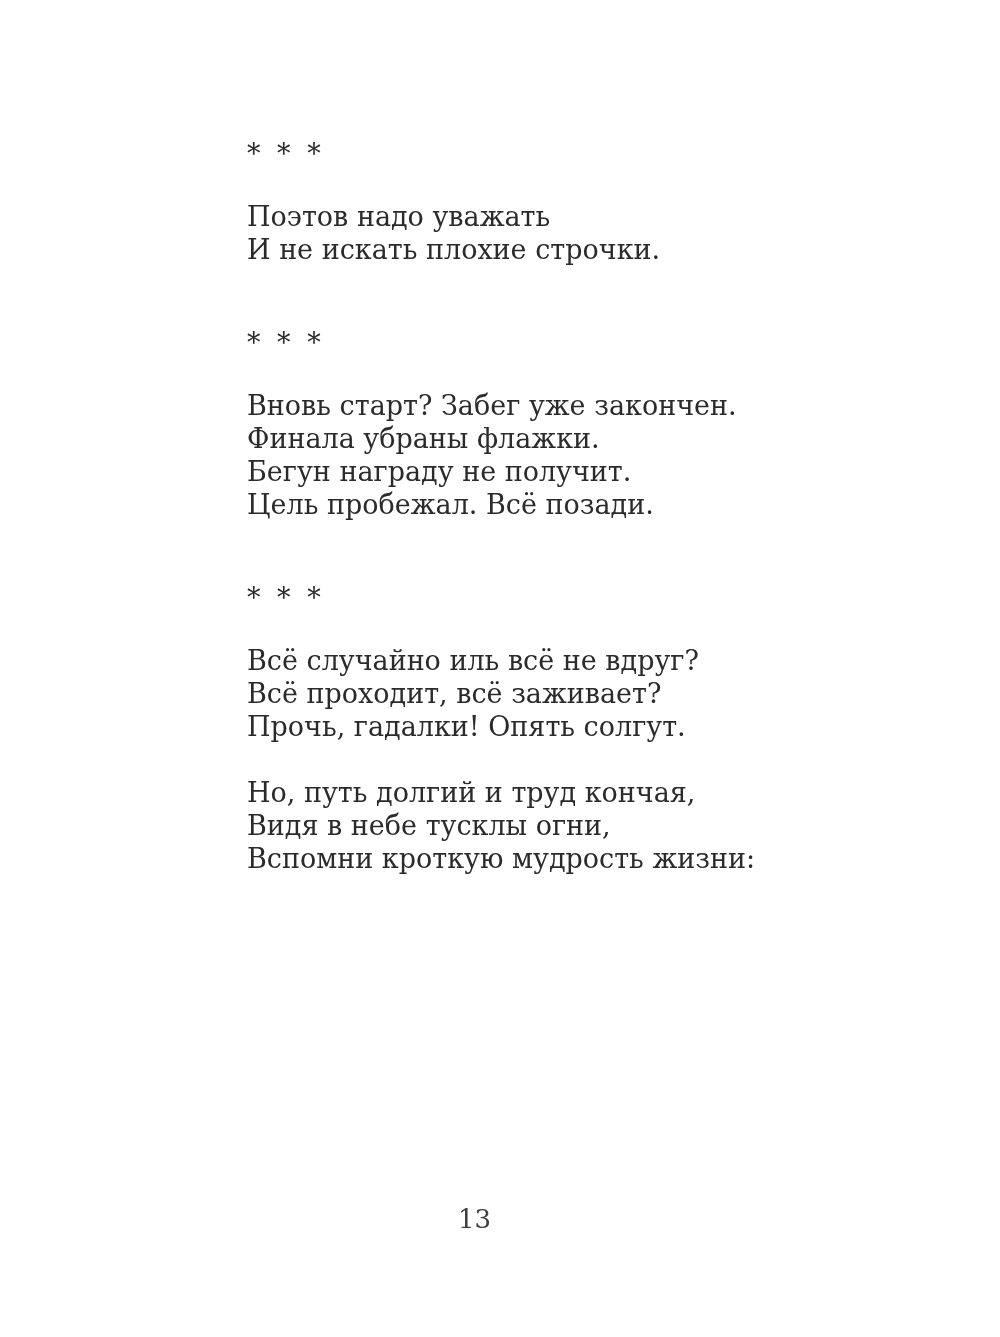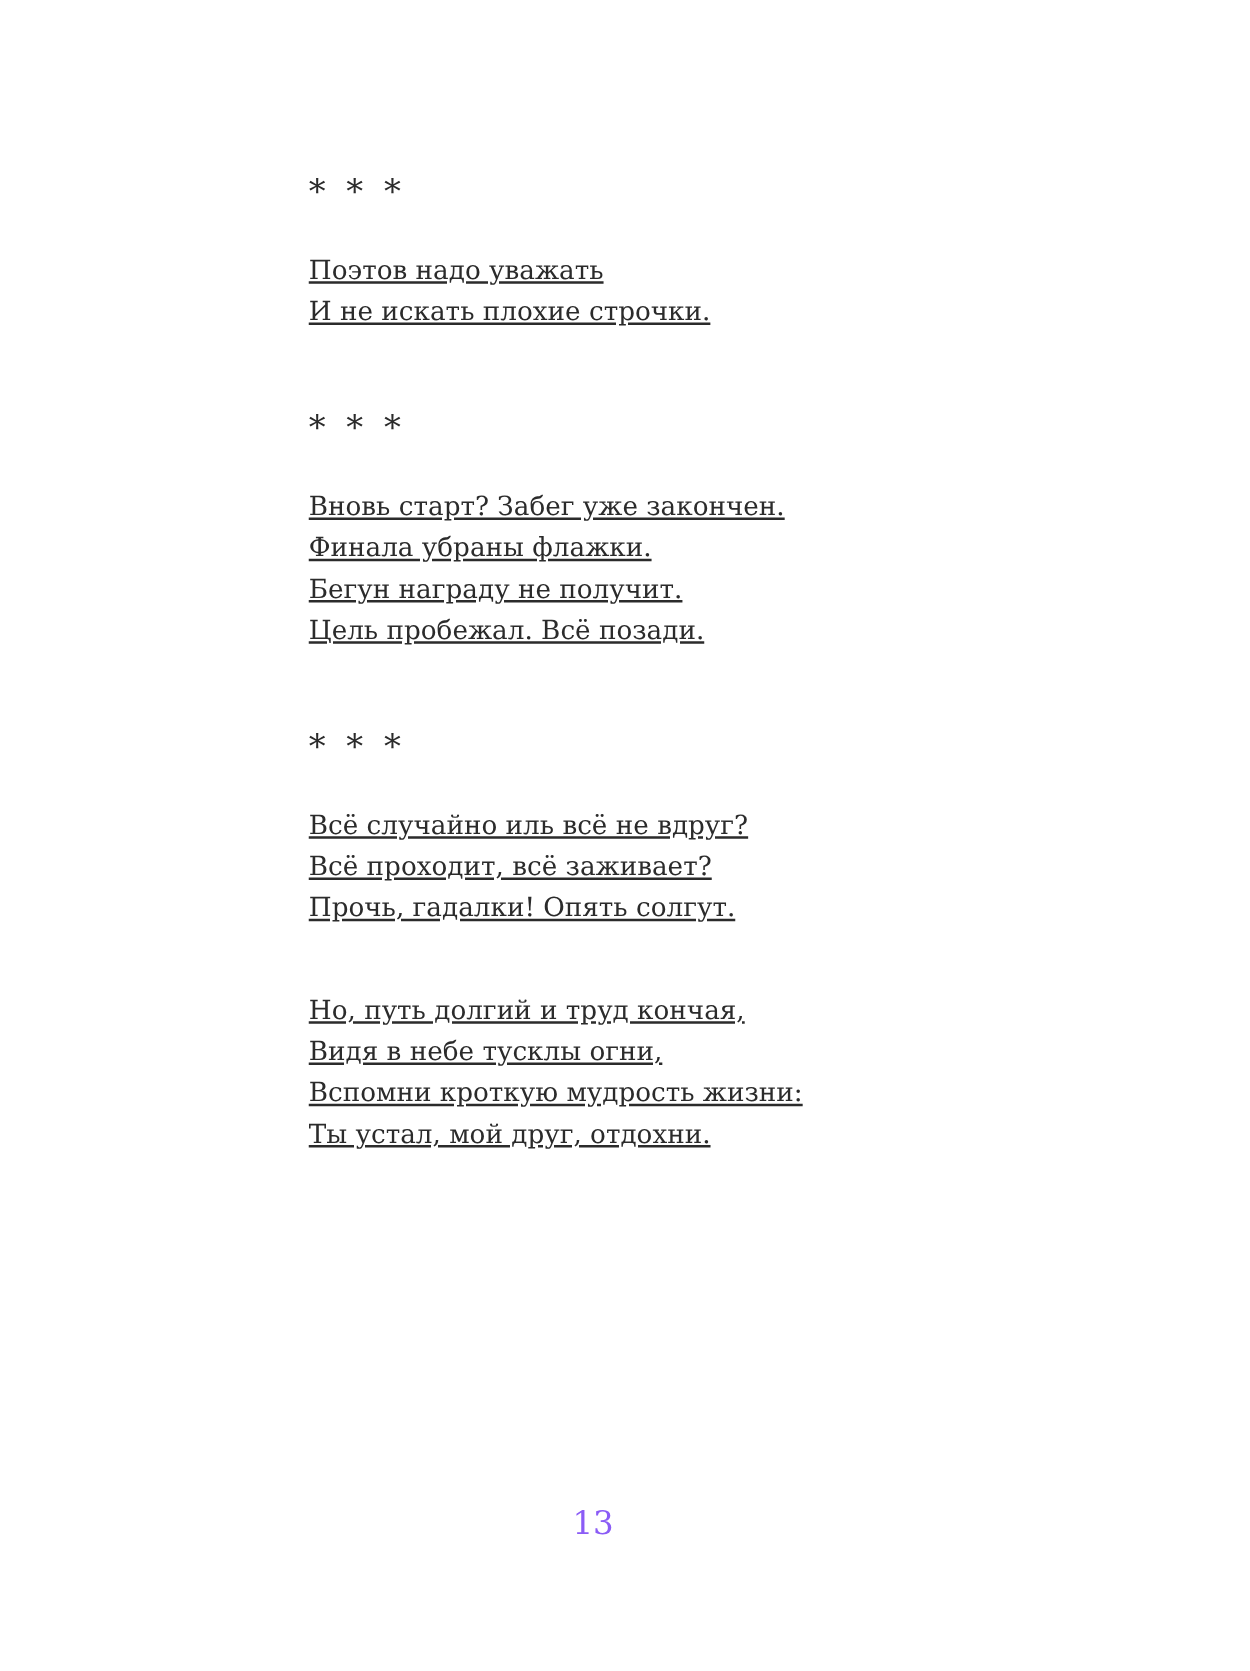--- a/index.html
+++ b/index.html
@@ -26,38 +26,37 @@
     margin: 0 0 60px 0;
   }
   .marker {
     font-size: 27px;
     line-height: 33px;
     letter-spacing: 4px;
     margin: 0 0 30px 0;
     color: #2b2b2b;
   }
   .stanza + .stanza {
-    margin-top: 49px;
+    margin-top: 33px;
   }
   .line {
-    font-size: 21px;
+    font-size: 27px;
     line-height: 33px;
     white-space: nowrap;
     color: #2b2b2b;
-    text-decoration: underline;
   }
   .page-number {
     position: absolute;
     top: 1203px;
     left: 247px;
     width: 455px;
     text-align: center;
     font-size: 26px;
     line-height: 33px;
-    color: #8b5cf6;
+    color: #404040;
   }
 </style>
 </head>
 <body>
 
 <div class="page">
   <div class="content">
   <div class="poem">
     <div class="marker">* * *</div>
     <div>
@@ -85,19 +84,18 @@
     <div>
           <div class="stanza">
             <div class="line">Всё случайно иль всё не вдруг?</div>
             <div class="line">Всё проходит, всё заживает?</div>
             <div class="line">Прочь, гадалки! Опять солгут.</div>
           </div>
           <div class="stanza">
             <div class="line">Но, путь долгий и труд кончая,</div>
             <div class="line">Видя в небе тусклы огни,</div>
             <div class="line">Вспомни кроткую мудрость жизни:</div>
-            <div class="line">Ты устал, мой друг, отдохни.</div>
           </div>
         </div>
   </div>
 </div>
   <div class="page-number">13</div>
 </div>
 
 </body></html>

